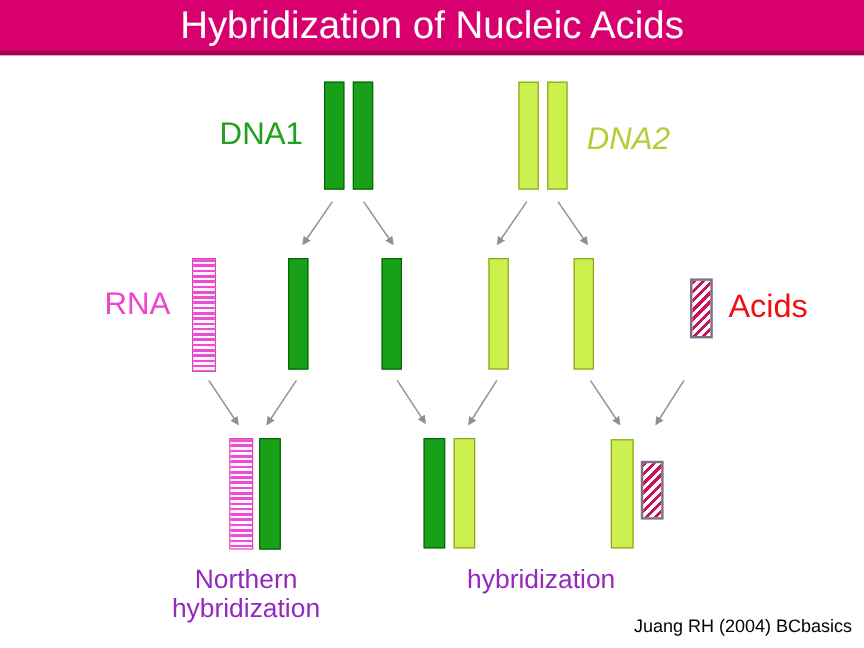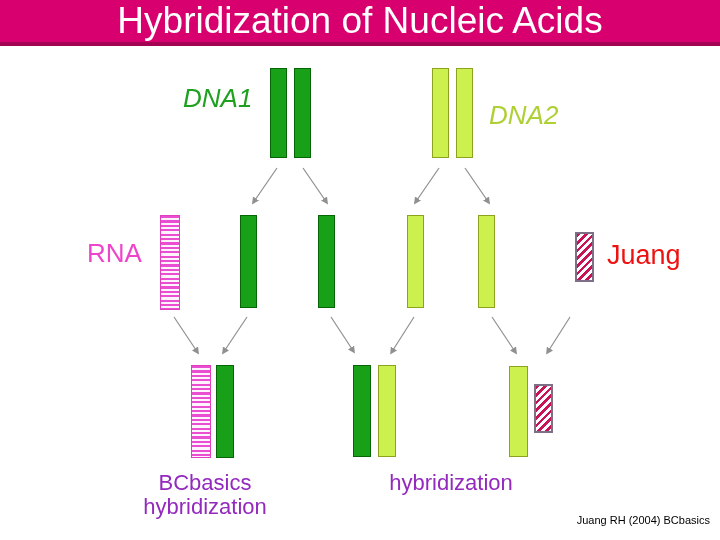--- a/index.html
+++ b/index.html
@@ -19,21 +19,21 @@
     width: 720px;
     height: 42px;
     background: var(--title-bg);
     border-bottom: 4px solid var(--title-edge);
     display: flex;
     align-items: center;
     justify-content: center;
   }
   .titlebar h1 {
     margin: 0;
-    font-size: 37px;
+    font-size: 32px;
     font-weight: normal;
     color: var(--title-text);
   }
 
   
   .bar {
     position: absolute;
     width: 17px;
     box-sizing: border-box;
   }
@@ -72,21 +72,21 @@
     color: var(--result-text);
     font-size: 22px;
     line-height: 24px;
     text-align: center;
   }
 
   .citation {
     position: absolute;
     right: 10px;
     top: 514px;
-    font-size: 11px;
+    font-size: 15px;
     color: var(--citation-text);
   }
 
   
   svg.arrows {
     position: absolute;
     left: 0; top: 0;
     width: 720px; height: 540px;
     pointer-events: none;
   }
@@ -116,48 +116,48 @@
     <line x1="439" y1="168" x2="417" y2="200" marker-end="url(#ah)"></line>
     <line x1="465" y1="168" x2="487" y2="200" marker-end="url(#ah)"></line>
     <line x1="174" y1="317" x2="196" y2="350" marker-end="url(#ah)"></line>
     <line x1="247" y1="317" x2="225" y2="350" marker-end="url(#ah)"></line>
     <line x1="331" y1="317" x2="352" y2="349" marker-end="url(#ah)"></line>
     <line x1="414" y1="317" x2="393" y2="350" marker-end="url(#ah)"></line>
     <line x1="492" y1="317" x2="514" y2="350" marker-end="url(#ah)"></line>
     <line x1="570" y1="317" x2="549" y2="350" marker-end="url(#ah)"></line>
   </svg>
 
-  <span class="lbl dna1" style="left:183px; top:83px;font-style:italic;">DNA1</span>
+  <span class="lbl dna1" style="left:183px; top:96px;">DNA1</span>
   <div class="bar green" style="left:270px; top:68px; height:90px;"></div>
   <div class="bar green" style="left:294px; top:68px; height:90px;"></div>
 
   <div class="bar lime" style="left:432px; top:68px; height:90px;"></div>
   <div class="bar lime" style="left:456px; top:68px; height:90px;"></div>
   <span class="lbl dna2" style="left:489px; top:100px;font-style:italic;">DNA2</span>
 
   <span class="lbl rna" style="left:87px; top:238px;text-align:center;">RNA</span>
   <div class="bar rna" style="left:160px; top:215px; width:20px; height:95px;"></div>
   <div class="bar green" style="left:240px; top:215px; height:93px;"></div>
   <div class="bar green" style="left:318px; top:215px; height:93px;"></div>
   <div class="bar lime" style="left:407px; top:215px; height:93px;"></div>
   <div class="bar lime" style="left:478px; top:215px; height:93px;"></div>
   <div class="bar probe" style="left:575px; top:232px; width:19px; height:50px;"></div>
-  <span class="lbl probe" style="left:607px; top:240px;">Juang</span>
+  <span class="lbl probe" style="left:607px; top:240px;">Acids</span>
 
   <div class="bar rna" style="left:191px; top:365px; width:20px; height:93px;"></div>
   <div class="bar green" style="left:216px; top:365px; width:18px; height:93px;"></div>
 
   <div class="bar green" style="left:353px; top:365px; width:18px; height:92px;"></div>
   <div class="bar lime" style="left:378px; top:365px; width:18px; height:92px;"></div>
 
   <div class="bar lime" style="left:509px; top:366px; width:19px; height:91px;"></div>
   <div class="bar probe" style="left:534px; top:384px; width:19px; height:49px;"></div>
 
   <div class="result-lbl" style="left:120px; top:471px; width:170px;">
-    <div>BCbasics</div>
+    <div>Northern</div>
     <div>hybridization</div>
   </div>
   <div class="result-lbl" style="left:363px; top:471px; width:176px;">
     <div>hybridization</div>
   </div>
 
   <div class="citation">Juang RH (2004) BCbasics</div>
 
 </div>
 

